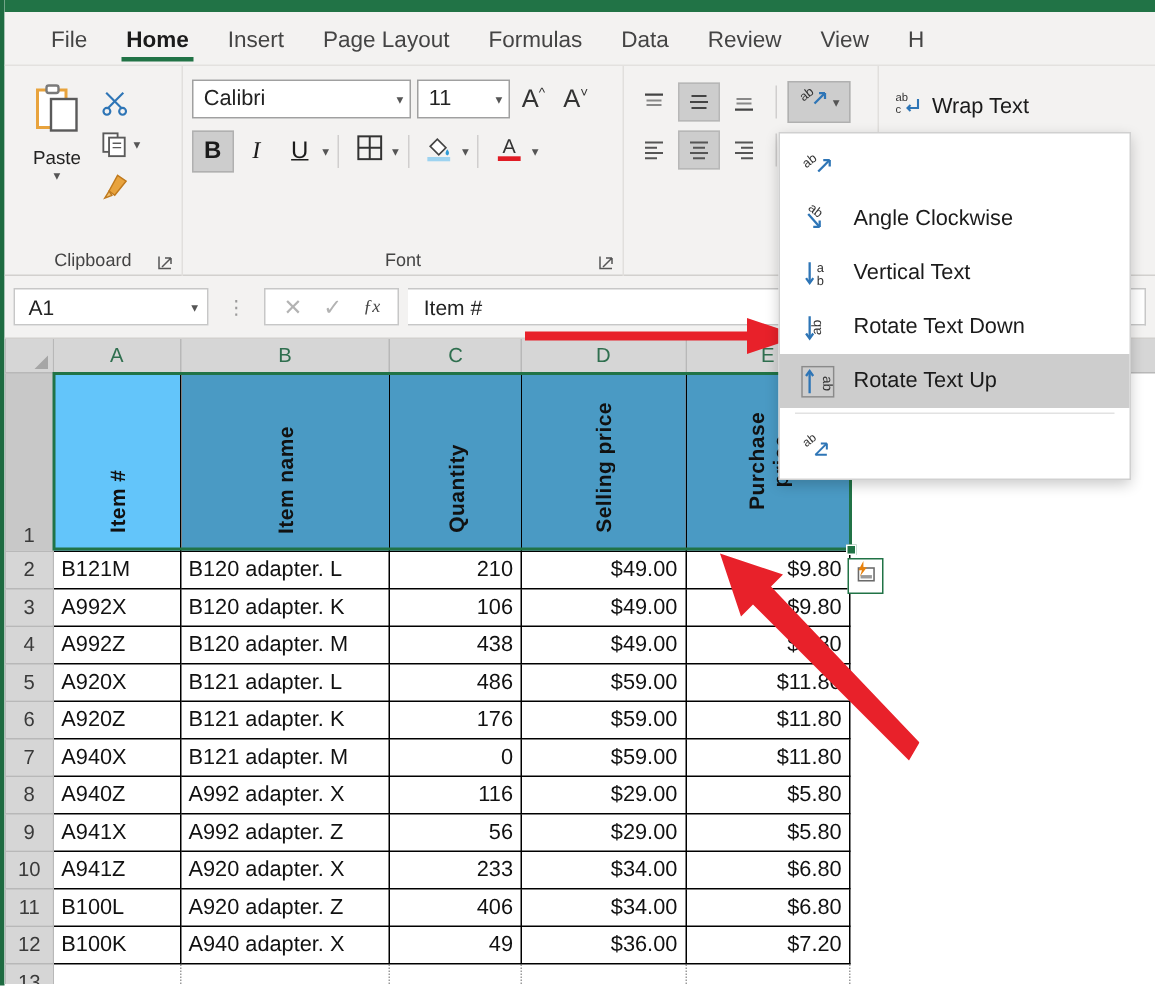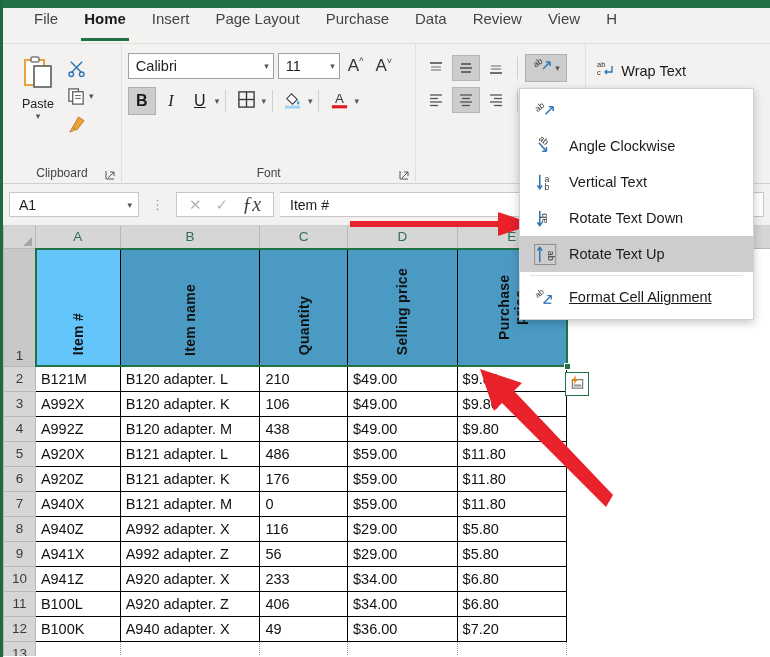--- a/index.html
+++ b/index.html
@@ -10,21 +10,21 @@
     background:#ffffff;
     overflow:hidden;
     position:relative;
   }
   #app { position:relative; width:770px; height:657px; overflow:hidden;
          border-left:3px solid #1e6b41; }
 
   
   .topbar { height:8px; background:#217346; }
   .tabstrip {
-    height:36px; background:#f3f2f1; display:flex; 
+    height:36px; background:#f3f2f1; display:flex; align-items:flex-end;
     padding-left:18px; border-bottom:1px solid #e3e1df;
   }
   .tab {
     font-size:15px; color:#444; padding:2px 13px 8px 13px; cursor:pointer;
     white-space:nowrap; position:relative;
   }
   .tab.active { color:#1b1b1b; font-weight:bold; }
   .tab.active::after {
     content:""; position:absolute; left:10px; right:10px; bottom:2px;
     height:3px; background:#217346;
@@ -114,21 +114,21 @@
   .namebox {
     width:130px; height:25px; background:#fff; border:1px solid #c7c7c7;
     display:flex; align-items:center; justify-content:space-between;
     padding:0 6px 0 9px; font-size:14px; color:#222; cursor:pointer;
   }
   .dots { color:#9a9a9a; font-size:13px; letter-spacing:0; padding:0 6px;
           line-height:9px; cursor:pointer; }
   .fxgroup { display:flex; align-items:center; gap:14px; padding:0 12px;
              height:25px; background:#fff; border:1px solid #c7c7c7; }
   .fxbtn { color:#b3b3b3; font-size:15px; cursor:pointer; }
-  .fxi { color:#444; font-size:20px; font-style:italic;
+  .fxi { color:#444; font-size:12px; font-style:italic;
          font-family:"Liberation Serif", serif; cursor:pointer; }
   .fcontent { flex:1; height:25px; background:#fff; border:1px solid #c7c7c7;
               border-left:none; display:flex; align-items:center;
               padding-left:10px; font-size:14px; color:#222; }
 
   
   .gridwrap { position:relative; height:430px; background:#fff; overflow:hidden; }
   table.grid { border-collapse:collapse; table-layout:fixed; }
   .colhead-row th {
     height:22px; background:#d6d6d6; border:1px solid #b8b8b8;
@@ -142,21 +142,21 @@
   }
   td.rowhead {
     width:32px; background:#d6d6d6; border:1px solid #b8b8b8;
     text-align:center; font-size:13.5px; color:#3a3a3a;
   }
   td.rowhead.hl { background:#c8c8c8; }
   td.cell {
     border:1px solid #000; font-size:14.5px; color:#111; height:25px;
     padding:0 5px; background:#fff; overflow:hidden; white-space:nowrap;
   }
-  td.cell.num { }
+  td.cell.num { text-align:right; }
   td.empty { border:1px dotted #9b9b9b; background:#fff; height:25px; }
 
   
   td.hcell {
     border:1px solid #000; background:#4a9ac4; height:115px;
     padding:0; vertical-align:bottom; text-align:center; position:relative;
   }
   td.hcell.active { background:#63c5fa; }
   .rot {
     writing-mode:vertical-rl; transform:rotate(180deg);
@@ -186,21 +186,21 @@
 
 <div id="app">
 
   <div class="topbar"></div>
 
   <div class="tabstrip">
     <div class="tab">File</div>
     <div class="tab active">Home</div>
     <div class="tab">Insert</div>
     <div class="tab">Page Layout</div>
-    <div class="tab">Purchase</div>
+    <div class="tab">Formulas</div>
     <div class="tab">Data</div>
     <div class="tab">Review</div>
     <div class="tab">View</div>
     <div class="tab">H</div>
   </div>
 
   <div class="ribbon">
 
     <div class="group clip">
       <div class="paste-btn">
@@ -450,21 +450,20 @@
     <div class="msep"></div>
     <div class="mitem">
       <span class="micon">
         <svg width="21" height="21" viewBox="0 0 22 22">
           <text x="1" y="9" font-size="8.5" fill="#333" font-family="Liberation Sans, sans-serif" transform="rotate(-38 6 8)">ab</text>
           <path d="M9 17 L17 9" stroke="#2e75b6" stroke-width="1.4"></path>
           <path d="M17 9 L12.8 9 M17 9 L17 13.2" stroke="#2e75b6" stroke-width="1.4" fill="none"></path>
           <path d="M9 17 L17 17" stroke="#2e75b6" stroke-width="1.4"></path>
         </svg>
       </span>
-      <span class="ul">Format Cell Alignment</span>
     </div>
   </div>
 
   <div class="fbar">
     <div class="namebox">
       <span>A1</span>
       <span class="caret">▾</span>
     </div>
     <div class="dots">⋮</div>
     <div class="fxgroup">

